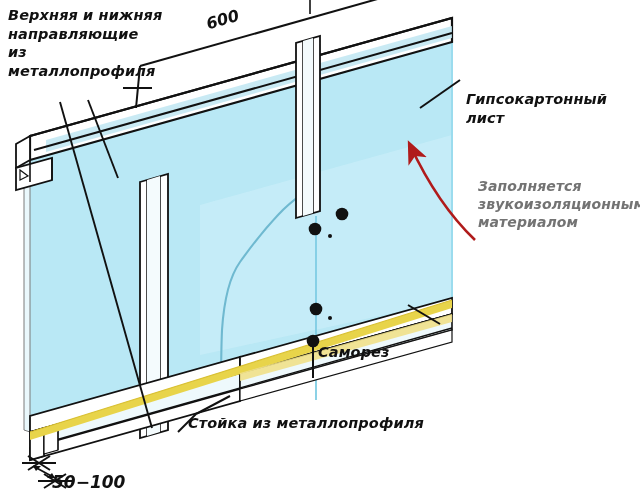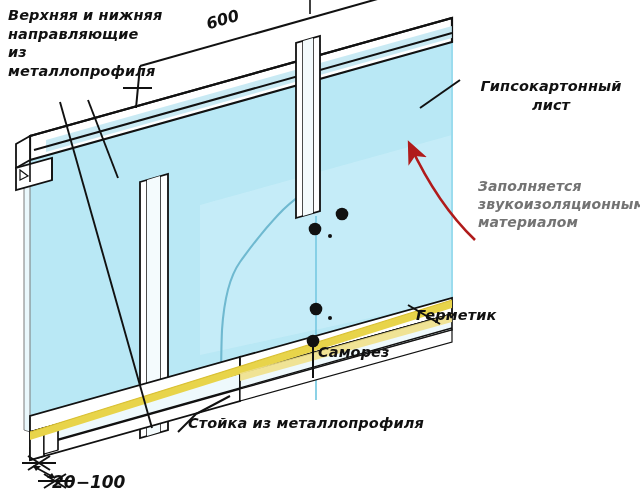--- a/index.html
+++ b/index.html
@@ -146,28 +146,27 @@
     <line x1="196" y1="414" x2="230" y2="396" stroke="#111111" stroke-width="2"></line>
 
   </svg>
 
   <div class="lbl" style="left:8px;top:6px;font-size:14.5px;width:170px;">Верхняя и нижняя
 направляющие
 из металлопрофиля</div>
 
   <div class="dim" style="left:206px;top:10px;font-size:16px;transform:rotate(-16deg);">600</div>
 
-  <div class="lbl" style="left:466px;top:77px;font-size:14.5px;width:170px;text-align:center;">Гипсокартонный
+  <div class="lbl" style="left:466px;top:90px;font-size:14.5px;width:170px;">Гипсокартонный
 лист</div>
 
   <div class="lbl red" style="left:478px;top:178px;font-size:14px;width:160px;">Заполняется
 звукоизоляционным
 материалом</div>
 
-  <div class="lbl" style="left:416px;top:306px;font-size:14.5px;">Герметик</div>
 
   <div class="lbl" style="left:188px;top:414px;font-size:14.5px;">Стойка из металлопрофиля</div>
 
   <div class="lbl" style="left:318px;top:343px;font-size:14.5px;">Саморез</div>
 
-  <div class="dim" style="left:52px;top:472px;font-size:17px;">20−100</div>
+  <div class="dim" style="left:52px;top:472px;font-size:17px;">50−100</div>
 
 </div>
 
 </body></html>

